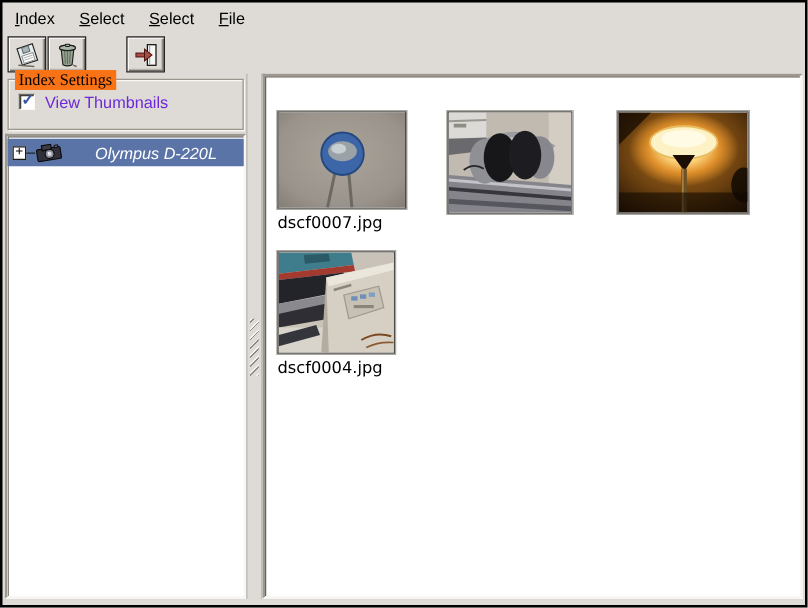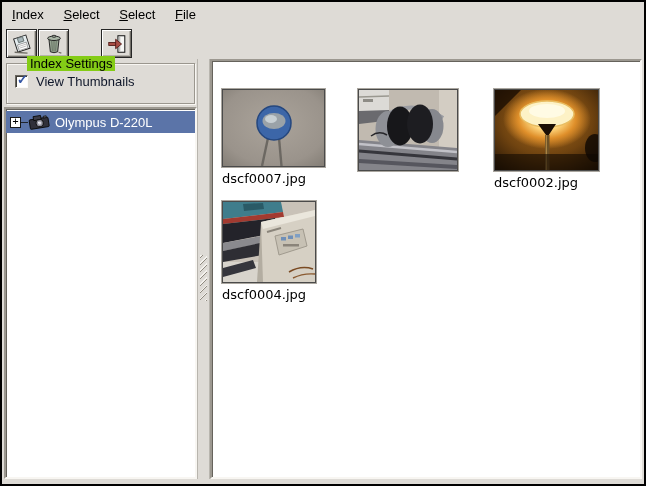--- a/index.html
+++ b/index.html
@@ -18,45 +18,45 @@
     background:#dedbd6;border:1px solid #262626;
     box-shadow:inset 1px 1px 0 #ffffff, inset -1px -1px 0 #716e68, inset -2px -2px 0 #b6b3ac;
     display:flex;align-items:center;justify-content:center;cursor:default;
   }
   .tb-btn svg{display:block;}
   
   .frame{
     position:absolute;left:4px;top:61px;width:189px;height:41px;box-sizing:border-box;
     border:1px solid #9a968e;box-shadow:inset 1px 1px 0 #f8f6f2, 1px 1px 0 #f8f6f2;
   }
-  .frame-title{position:absolute;left:20px;top:-8px;background:#84cc16;padding:0 3px;}
+  .frame-title{position:absolute;left:5px;top:-8px;background:#f97316;padding:0 3px;font-family:Liberation Serif, serif;}
   .checkbox-row{position:absolute;left:8px;top:10px;display:flex;align-items:center;cursor:default;}
   .checkbox{
     width:13px;height:13px;background:#fff;box-sizing:border-box;position:relative;
     border:1px solid;border-color:#6a675f #fcfaf6 #fcfaf6 #6a675f;
     box-shadow:inset 1px 1px 0 #403e39;
   }
   .check{position:absolute;left:1px;top:-3px;color:#3657a5;font-weight:bold;font-size:13px;line-height:13px;}
-  .checkbox-label{margin-left:8px;color:#0f172a;}
+  .checkbox-label{margin-left:8px;color:#6d28d9;}
   
   .sunken{
     background:#fff;box-sizing:border-box;
     border:2px solid;border-color:#9c9890 #f8f6f2 #f8f6f2 #9c9890;
     box-shadow:inset 1px 1px 0 #66635c;
   }
   .tree-panel{position:absolute;left:2px;top:105px;width:193px;height:372px;}
   .tree-row{height:22px;margin-top:2px;display:flex;align-items:center;padding-left:4px;}
   .tree-row.selected{background:#5b74a8;color:#fff;}
   .expander{
     width:11px;height:11px;background:#fff;border:1px solid #1a1a1a;box-sizing:border-box;
     color:#000;font-family:"DejaVu Sans Mono",monospace;font-size:10px;line-height:8px;
     text-align:center;flex:0 0 auto;
   }
   .tree-hline{width:7px;height:1px;background:#20242c;flex:0 0 auto;}
-  .tree-label{margin-left:5px;white-space:nowrap;}
+  .tree-label{margin-left:26px;white-space:nowrap;font-style:italic;}
   
   .splitter{position:absolute;left:195px;top:57px;width:13px;height:420px;
     border-left:1px solid #b8b5ae;border-right:1px solid #b8b5ae;box-sizing:border-box;}
   .grip{
     position:absolute;left:2px;top:196px;width:7px;height:46px;
     background:repeating-linear-gradient(315deg,#8f8a80 0,#8f8a80 1px,#f4f2ee 1px,#f4f2ee 2px,transparent 2px,transparent 5px);
   }
   
   .content-panel{position:absolute;left:208px;top:57px;width:432px;height:420px;}
   .grid{position:absolute;left:2px;top:2px;right:2px;bottom:2px;
@@ -212,21 +212,20 @@
             <ellipse cx="52" cy="24" rx="27" ry="13" fill="#fdf2c6" stroke="#e8bd62" stroke-width="1.5"></ellipse>
             <ellipse cx="52" cy="21" rx="18" ry="7" fill="#fffbe4"></ellipse>
             <path d="M43 34 L61 34 L52.5 47 Z" fill="#1b0e04"></path>
             <rect x="50" y="45" width="4.5" height="35" fill="#6e5226"></rect>
             <line x1="51.3" y1="45" x2="51.3" y2="80" stroke="#b8904c" stroke-width="1"></line>
             <path d="M0 0 L26 0 L0 26 Z" fill="#140a02" opacity="0.75"></path>
             <rect x="0" y="64" width="103" height="16" fill="#120a02" opacity="0.6"></rect>
             <ellipse cx="100" cy="58" rx="10" ry="14" fill="#0e0802" opacity="0.8"></ellipse>
           </svg>
         </div>
-        <div class="fname">dscf0002.jpg</div>
       </div>
 
 
       <div class="cell">
         <div class="photo" style="width:92px;height:80px;">
           <svg width="92" height="80" viewBox="0 0 92 80" preserveAspectRatio="none">
             <rect width="92" height="80" fill="#c9c2b8"></rect>
             <polygon points="0,0 58,0 60,10 0,17" fill="#3f7d8c"></polygon>
             <polygon points="20,2 40,1 41,7 21,9" fill="#2a5a66"></polygon>
             <polygon points="0,17 60,10 61,15 0,22" fill="#a23a30"></polygon>

